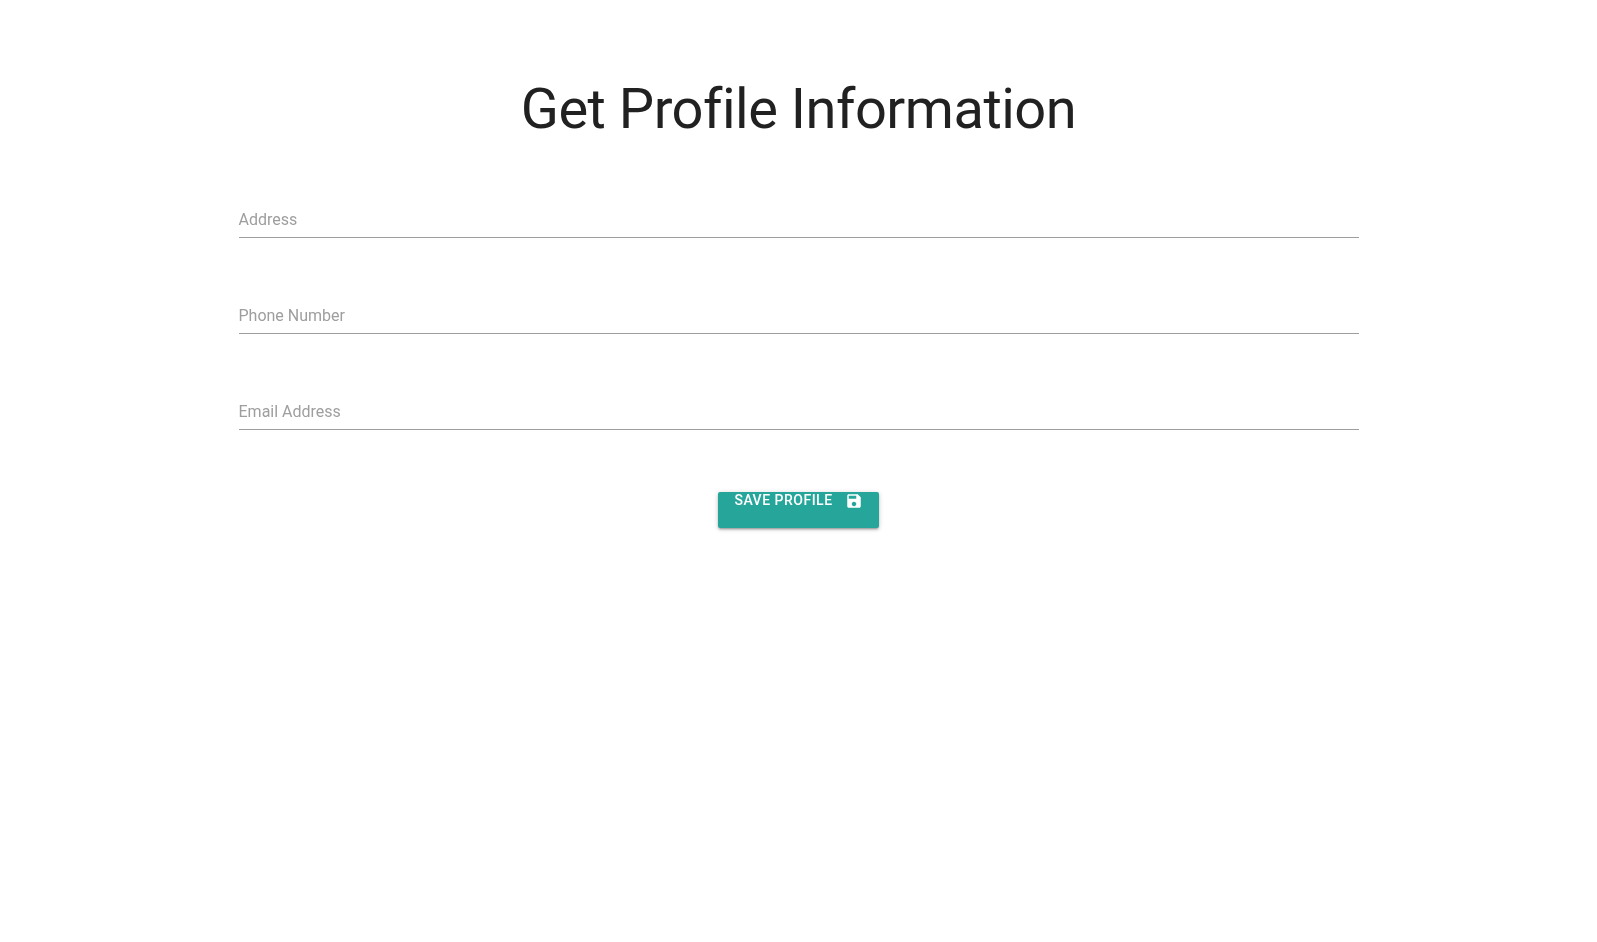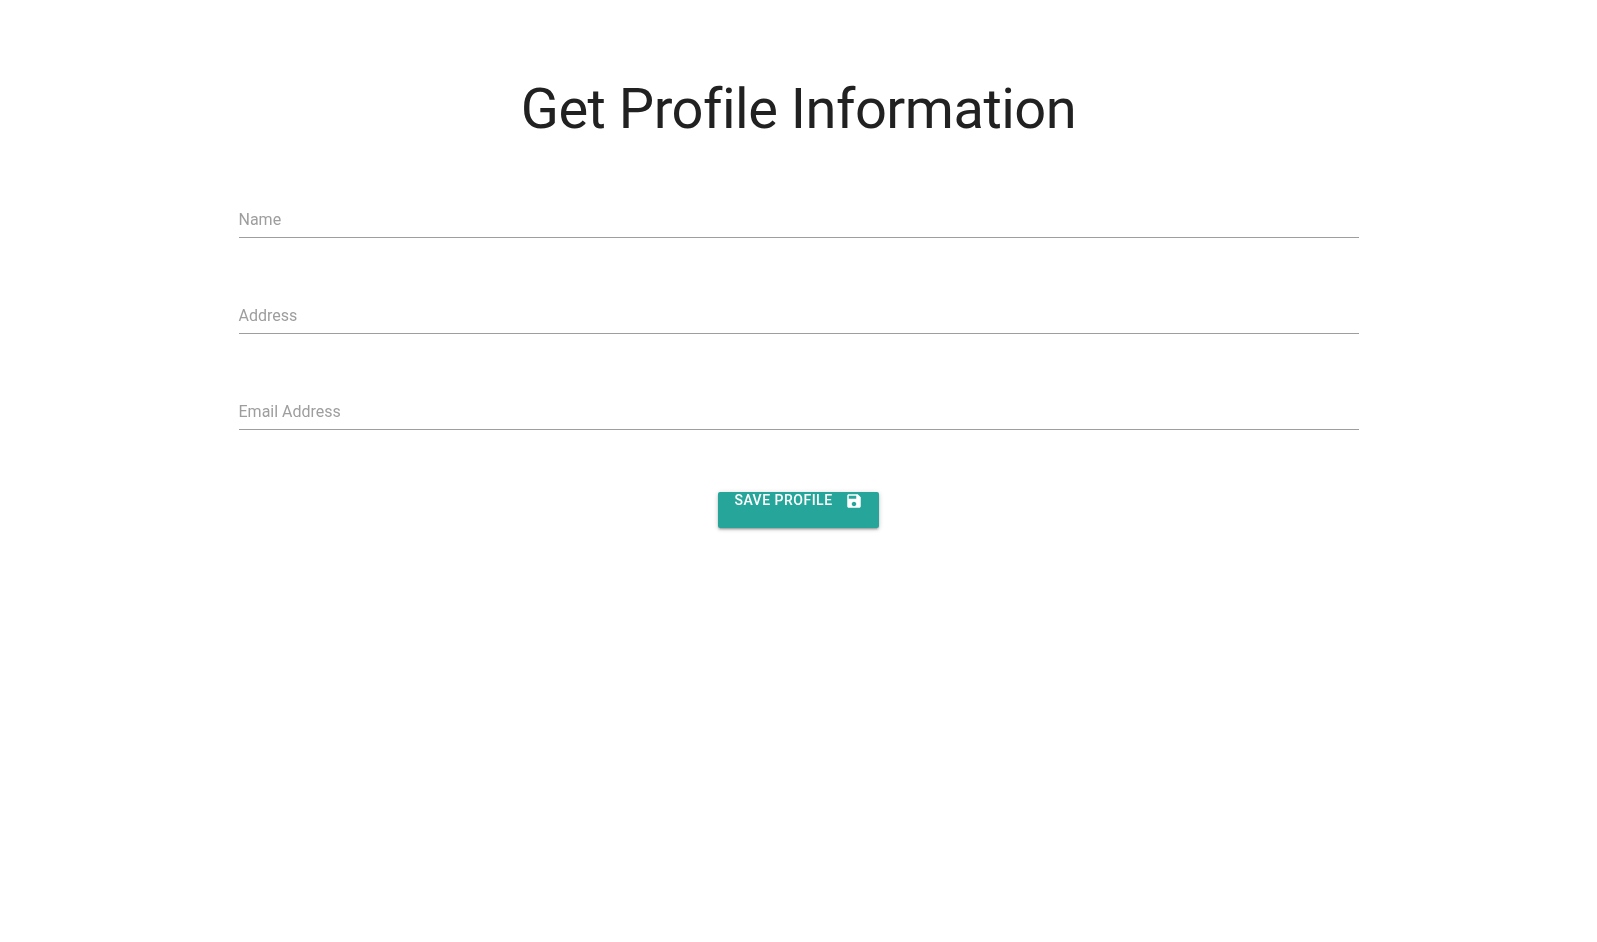--- a/index.html
+++ b/index.html
@@ -99,30 +99,30 @@
       height: 18px;
       fill: #ffffff;
     }
   </style>
 </head>
 <body>
 
 <div class="container">
   <h1 class="page-title">Get Profile Information</h1>
 
-  <div class="form-field">
-    <input type="text" class="form-input" placeholder=" " value="" style="">
-    <label class="form-label">Name</label>
-  </div>
 
   <div class="form-field">
     <input type="text" class="form-input" placeholder=" " value="" style="">
     <label class="form-label">Address</label>
   </div>
 
+  <div class="form-field">
+    <input type="text" class="form-input" placeholder=" " value="" style="">
+    <label class="form-label">Phone Number</label>
+  </div>
 
   <div class="form-field">
     <input type="text" class="form-input" placeholder=" " value="" style="">
     <label class="form-label">Email Address</label>
   </div>
 
   <div class="button-row">
     <button class="save-button">
       <span>Save Profile</span>
       <span class="icon">

